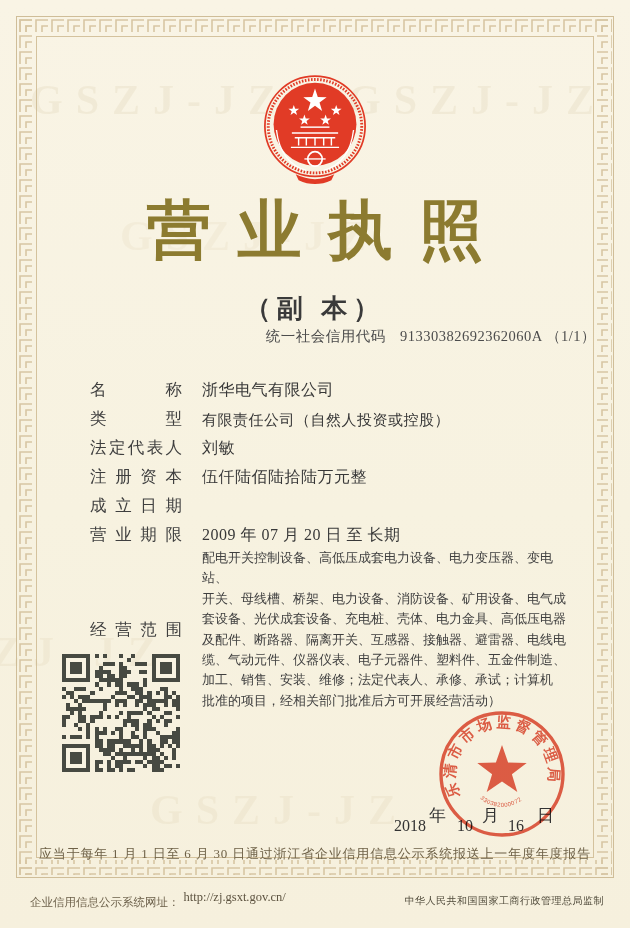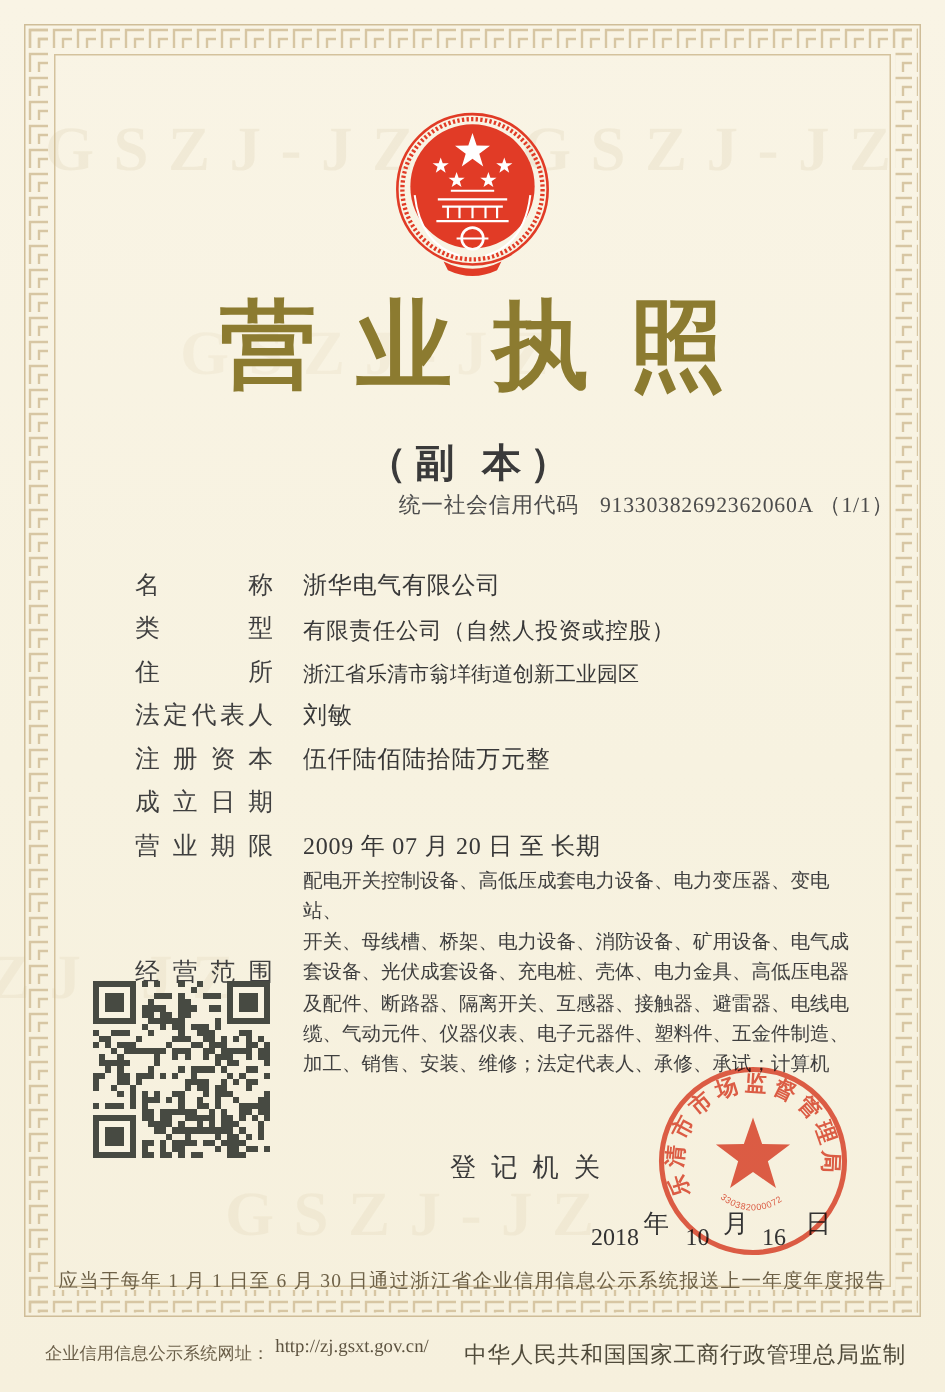--- a/index.html
+++ b/index.html
@@ -52,21 +52,21 @@
   .date-line .num{font-size:16px;margin-top:13px;}
   .dy{margin-left:0;} .uy{margin-left:3px;} .dm{margin-left:11px;} .um{margin-left:9px;}
   .dd{margin-left:9px;} .ud{margin-left:13px;}
   .seal{position:absolute;left:436px;top:708px;mix-blend-mode:multiply;opacity:.9;}
   .notice{
     position:absolute;left:0;top:845px;width:100%;text-align:center;
     font-size:13px;color:#6e6147;letter-spacing:.8px;
   }
   .footer-left{position:absolute;left:30px;top:895px;font-size:11.5px;color:#6b5f49;}
   .footer-left .url{font-size:12.5px;position:relative;top:-5px;margin-left:4px;color:#5d5340;}
-  .footer-right{position:absolute;right:26px;top:894px;font-size:15px;color:#504b3b;letter-spacing:.5px;}
+  .footer-right{position:absolute;right:26px;top:894px;font-size:10px;color:#504b3b;letter-spacing:.5px;}
 </style>
 </head>
 <body>
 
 <div class="paper">
 
   <svg class="frame" width="630" height="928" aria-hidden="true">
     <defs>
       <pattern id="mk" width="16" height="16" patternUnits="userSpaceOnUse">
         <path d="M4,16 V4 H16 M16,10 H10 V16" fill="none" stroke="#d7c6a3" stroke-width="1.6"></path>
@@ -128,24 +128,20 @@
   <div class="fields">
     <div class="row">
       <span class="flabel">名称</span>
       <span class="fvalue">浙华电气有限公司</span>
     </div>
     <div class="row">
       <span class="flabel">类型</span>
       <span class="fvalue v-type">有限责任公司（自然人投资或控股）</span>
     </div>
     <div class="row">
-      <span class="flabel">住所</span>
-      <span class="fvalue v-addr">浙江省乐清市翁垟街道创新工业园区</span>
-    </div>
-    <div class="row">
       <span class="flabel">法定代表人</span>
       <span class="fvalue">刘敏</span>
     </div>
     <div class="row">
       <span class="flabel">注册资本</span>
       <span class="fvalue">伍仟陆佰陆拾陆万元整</span>
     </div>
     <div class="row">
       <span class="flabel">成立日期</span>
     </div>
@@ -155,20 +151,21 @@
     </div>
     <div class="scope-row">
       <span class="flabel">经营范围</span>
       <div class="scope-lines">
         <div>配电开关控制设备、高低压成套电力设备、电力变压器、变电站、</div>
         <div>开关、母线槽、桥架、电力设备、消防设备、矿用设备、电气成</div>
         <div>套设备、光伏成套设备、充电桩、壳体、电力金具、高低压电器</div>
         <div>及配件、断路器、隔离开关、互感器、接触器、避雷器、电线电</div>
         <div>缆、气动元件、仪器仪表、电子元器件、塑料件、五金件制造、</div>
         <div>加工、销售、安装、维修；法定代表人、承修、承试；计算机</div>
+        <div>批准的项目，经相关部门批准后方可开展经营活动）</div>
       </div>
     </div>
   </div>
 
   <div class="qr">
     <svg width="118" height="118" viewBox="0 0 29 29" shape-rendering="crispEdges">
       <g fill="#474a42">
         <rect x="0" y="0" width="7" height="7"></rect>
           <rect x="22" y="0" width="7" height="7"></rect>
           <rect x="0" y="22" width="7" height="7"></rect>
@@ -480,21 +477,20 @@
           <rect x="14" y="28" width="1" height="1"></rect>
           <rect x="16" y="28" width="1" height="1"></rect>
           <rect x="17" y="28" width="1" height="1"></rect>
           <rect x="22" y="28" width="1" height="1"></rect>
           <rect x="23" y="28" width="1" height="1"></rect>
           <rect x="24" y="28" width="1" height="1"></rect>
         </g>
     </svg>
   </div>
 
-  <div class="registry">登记机关</div>
 
   <div class="date-line">
     <span class="num dy">2018</span>
     <span class="uy">年</span>
     <span class="num dm">10</span>
     <span class="um">月</span>
     <span class="num dd">16</span>
     <span class="ud">日</span>
   </div>
 

